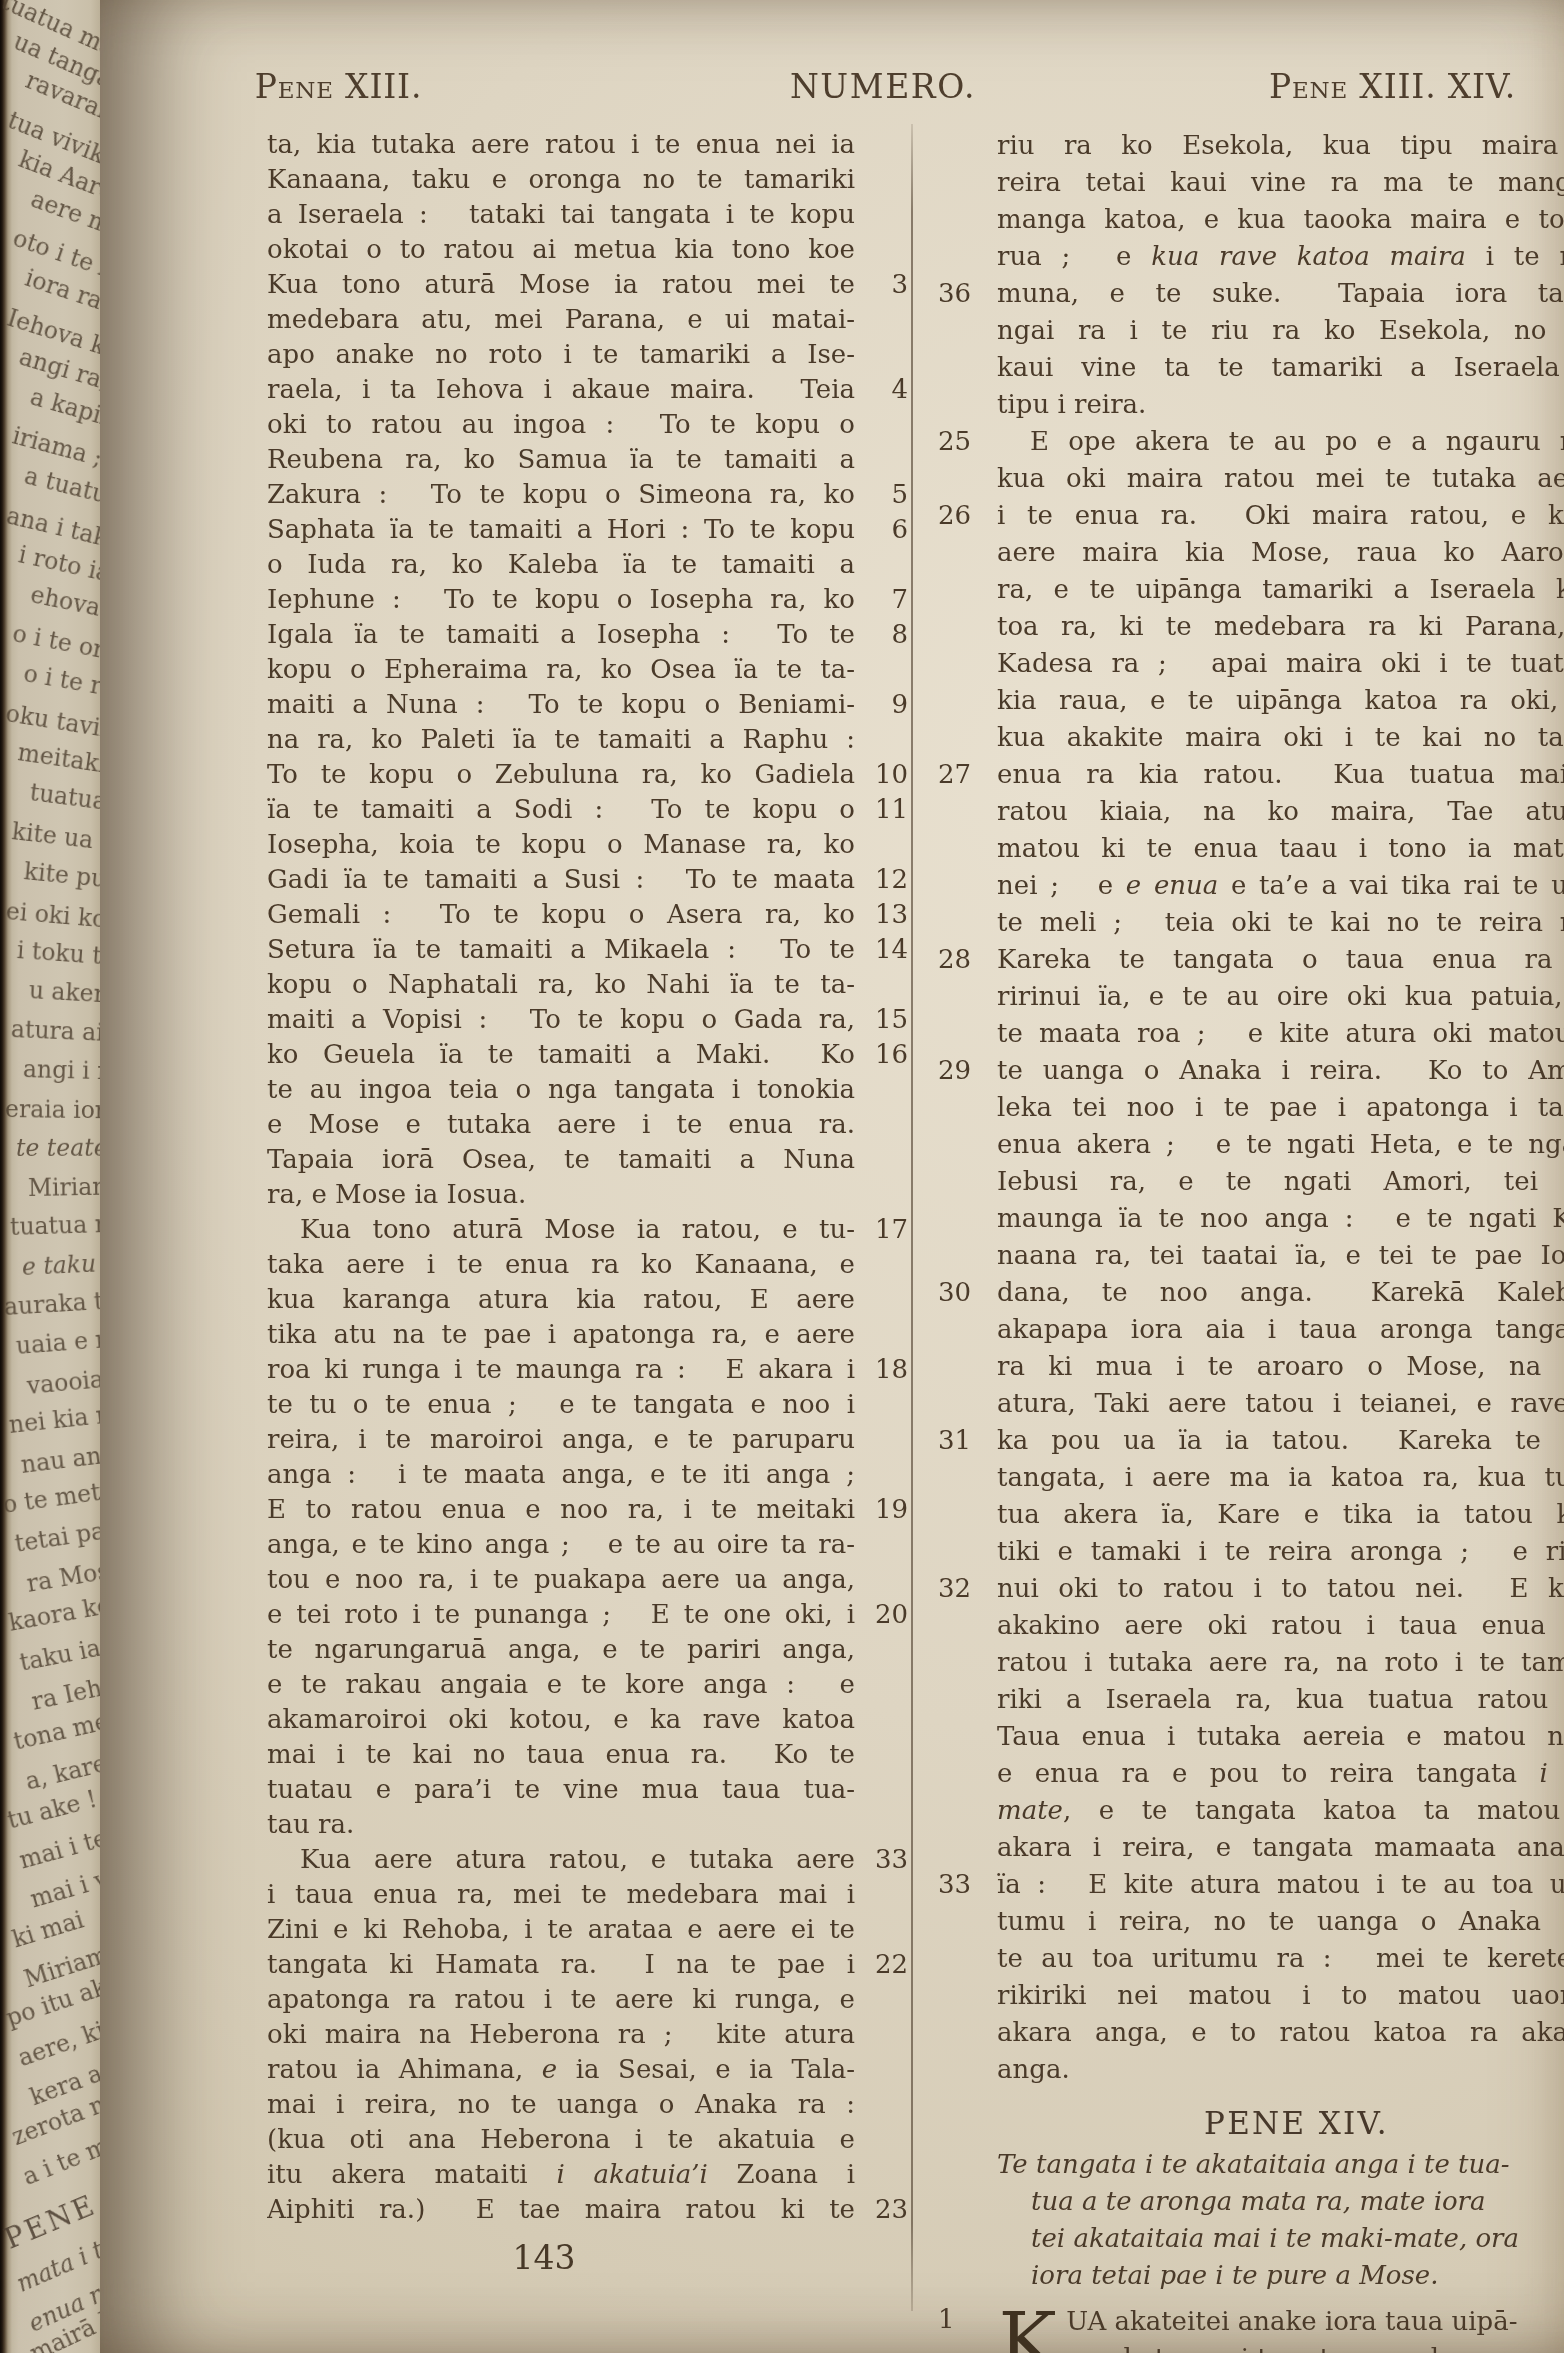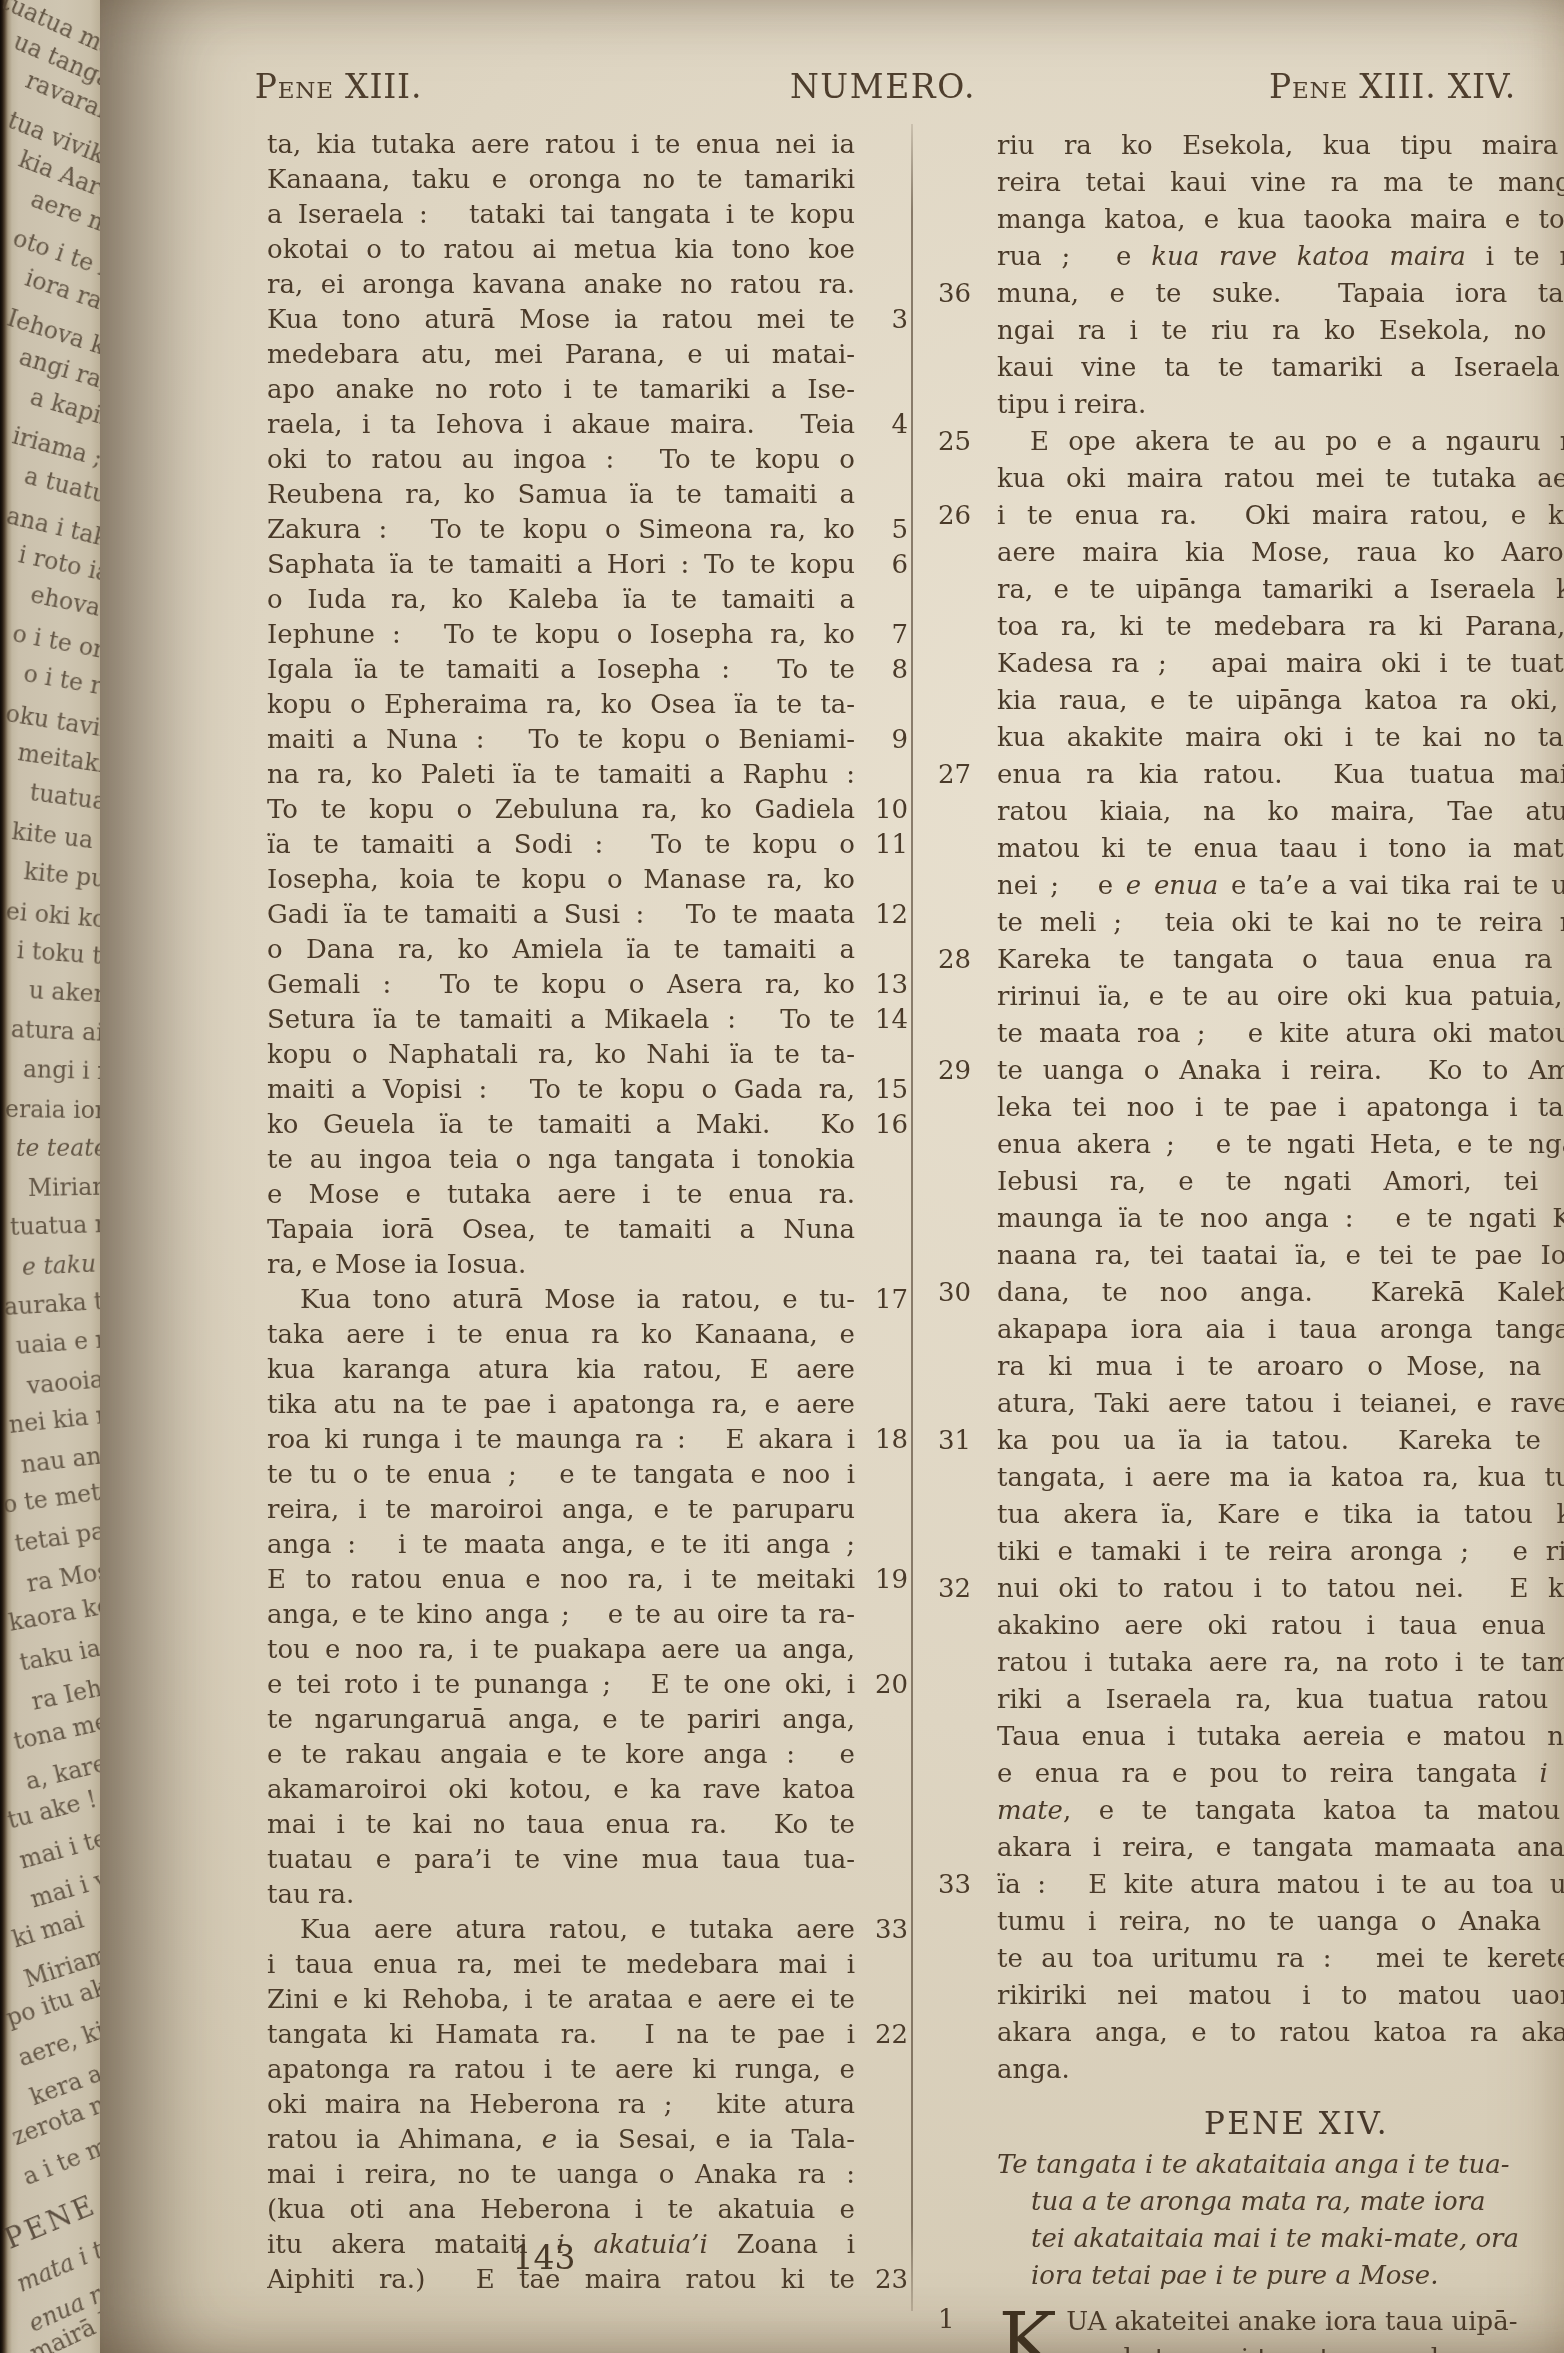--- a/index.html
+++ b/index.html
@@ -150,23 +150,20 @@
         <div class="ln">
           <span class="tx">Kanaana, taku e oronga no te tamariki</span>
         </div>
         <div class="ln">
           <span class="tx">a Iseraela :   tataki tai tangata i te kopu</span>
         </div>
         <div class="ln">
           <span class="tx">okotai o to ratou ai metua kia tono koe</span>
         </div>
         <div class="ln">
-          <span class="tx">ra, ei aronga kavana anake no ratou ra.</span>
-        </div>
-        <div class="ln">
           <span class="vn">3</span>
           <span class="tx">Kua tono aturā Mose ia ratou mei te</span>
         </div>
         <div class="ln">
           <span class="tx">medebara atu, mei Parana, e ui matai-</span>
         </div>
         <div class="ln">
           <span class="tx">apo anake no roto i te tamariki a Ise-</span>
         </div>
         <div class="ln">
@@ -215,23 +212,20 @@
         <div class="ln">
           <span class="vn">11</span>
           <span class="tx">ïa te tamaiti a Sodi :   To te kopu o</span>
         </div>
         <div class="ln">
           <span class="tx">Iosepha, koia te kopu o Manase ra, ko</span>
         </div>
         <div class="ln">
           <span class="vn">12</span>
           <span class="tx">Gadi ïa te tamaiti a Susi :   To te maata</span>
-        </div>
-        <div class="ln">
-          <span class="tx">o Dana ra, ko Amiela ïa te tamaiti a</span>
         </div>
         <div class="ln">
           <span class="vn">13</span>
           <span class="tx">Gemali :   To te kopu o Asera ra, ko</span>
         </div>
         <div class="ln">
           <span class="vn">14</span>
           <span class="tx">Setura ïa te tamaiti a Mikaela :   To te</span>
         </div>
         <div class="ln">

